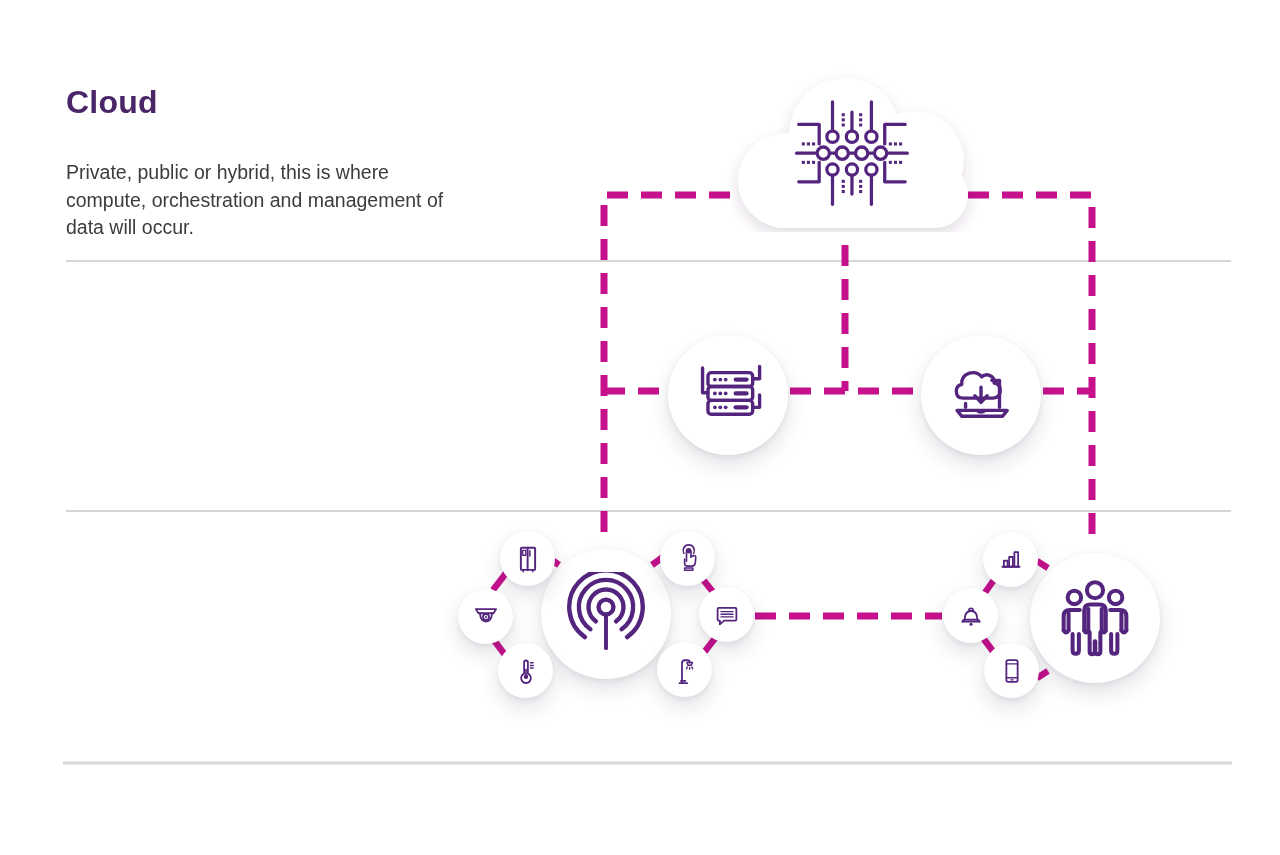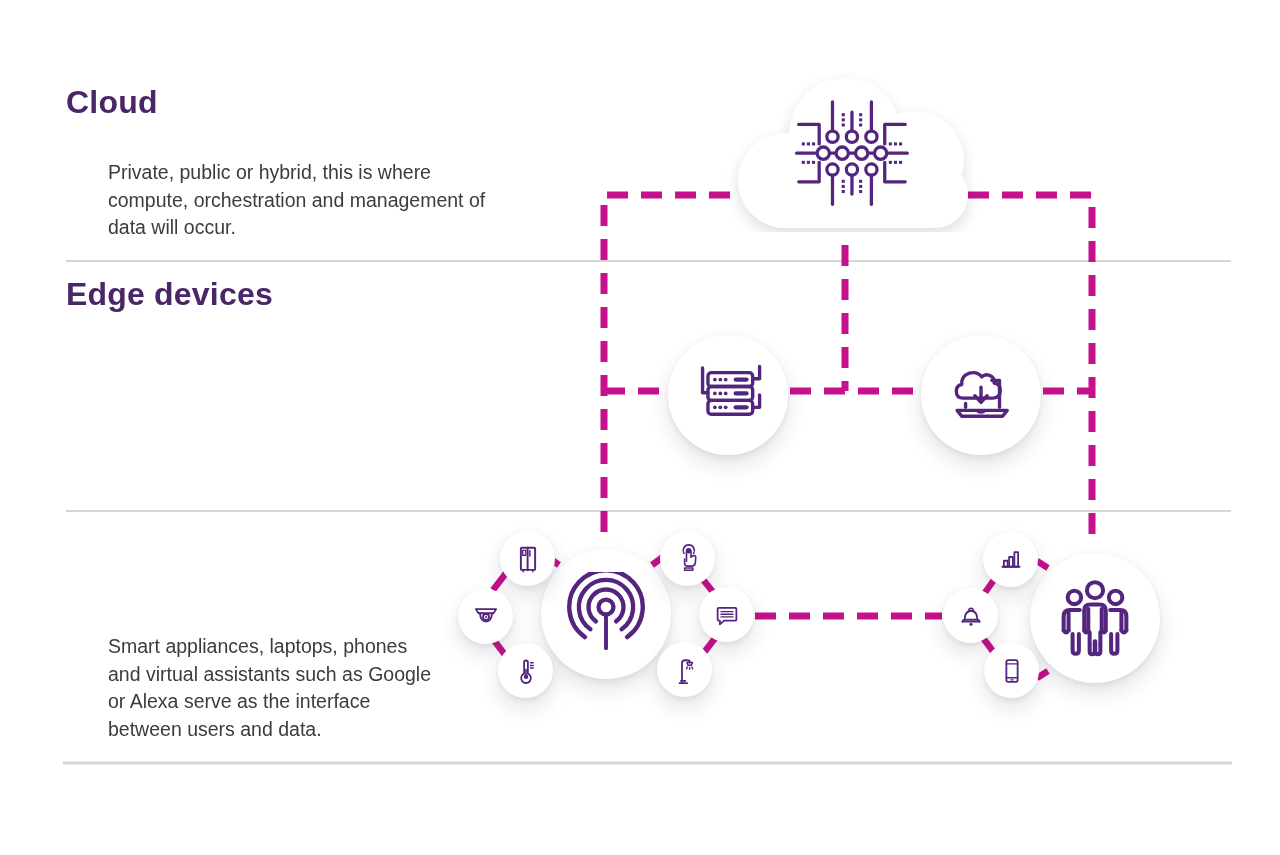--- a/index.html
+++ b/index.html
@@ -1,19 +1,19 @@
 <!DOCTYPE html>
 <html><head>
 <meta charset="utf-8">
 <style>
   html,body{margin:0;padding:0;background:#fff;}
   .canvas{position:relative;width:1280px;height:855px;background:#fff;overflow:hidden;
           font-family:"Liberation Sans",sans-serif;}
   .sec-title{position:absolute;font-weight:700;font-size:32px;color:#4A2668;letter-spacing:.2px;}
-  .sec-body{position:absolute;font-size:19.5px;line-height:27.5px;color:#3E3A3D;white-space:pre-line;margin-left:42px;}
+  .sec-body{position:absolute;font-size:19.5px;line-height:27.5px;color:#3E3A3D;white-space:pre-line;}
   #t1{left:66px;top:84px}  #p1{left:66px;top:159px}
   #t2{left:66px;top:276px} #p2{left:66px;top:406px}
   #t3{left:66px;top:527px} #p3{left:66px;top:633px}
   svg.lines{position:absolute;left:0;top:0;z-index:1;}
   .node{z-index:2;}
   .circle{position:absolute;background:#fff;border-radius:50%;
           box-shadow:0 10px 20px rgba(60,50,80,.14),0 2px 5px rgba(60,50,80,.08);
           display:flex;align-items:center;justify-content:center;}
   .big{width:130px;height:130px}
   .mid{width:120px;height:120px}
@@ -61,25 +61,20 @@
       <line x1="983" y1="638" x2="995" y2="654"></line>
       <line x1="1037" y1="561" x2="1048" y2="568"></line>
       <line x1="1037" y1="678" x2="1048" y2="671"></line>
     </g>
   </svg>
 
   <div id="t1" class="sec-title">Cloud</div>
   <div id="p1" class="sec-body">Private, public or hybrid, this is where
 compute, orchestration and management of
 data will occur.</div>
-  <div id="t2" class="sec-title">Edge devices</div>
-  <div id="p3" class="sec-body">Smart appliances, laptops, phones
-and virtual assistants such as Google
-or Alexa serve as the interface
-between users and data.</div>
 
   <div id="cloud-wrap" class="node">
     <svg width="256" height="170" viewBox="0 0 250 166">
       <defs>
         <filter id="cs" x="-20%" y="-20%" width="140%" height="150%">
           <feDropShadow dx="0" dy="6" stdDeviation="7" flood-color="#3C3250" flood-opacity="0.16"></feDropShadow>
         </filter>
       </defs>
       <g filter="url(#cs)" fill="#ffffff">
         <circle cx="58" cy="116" r="46"></circle>

